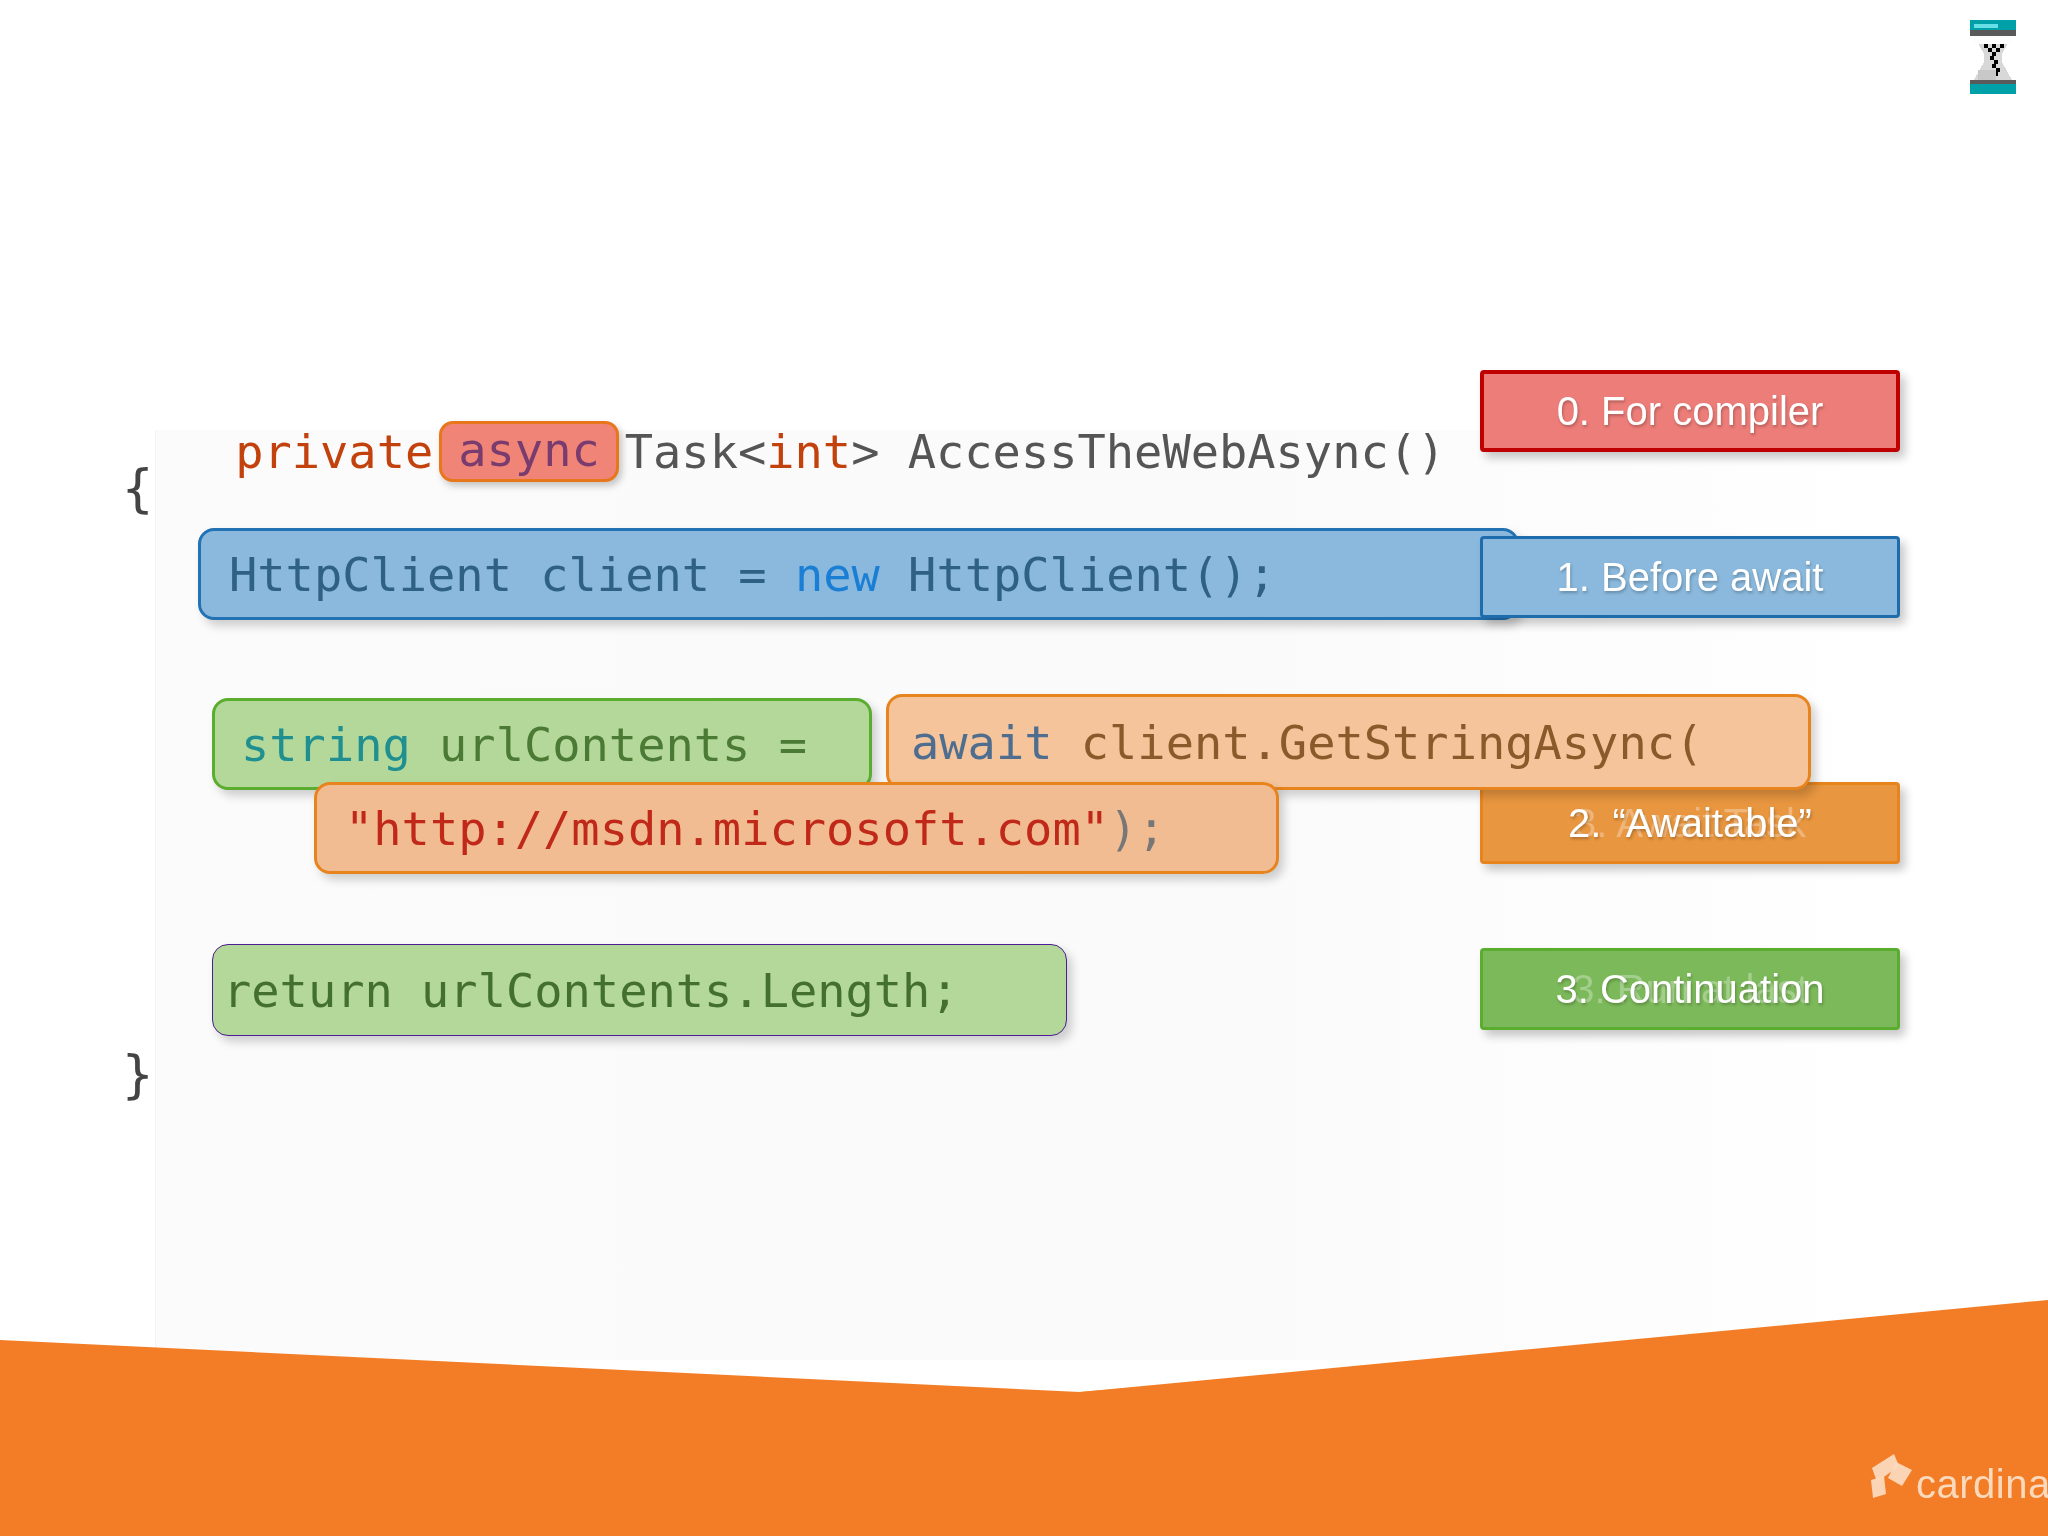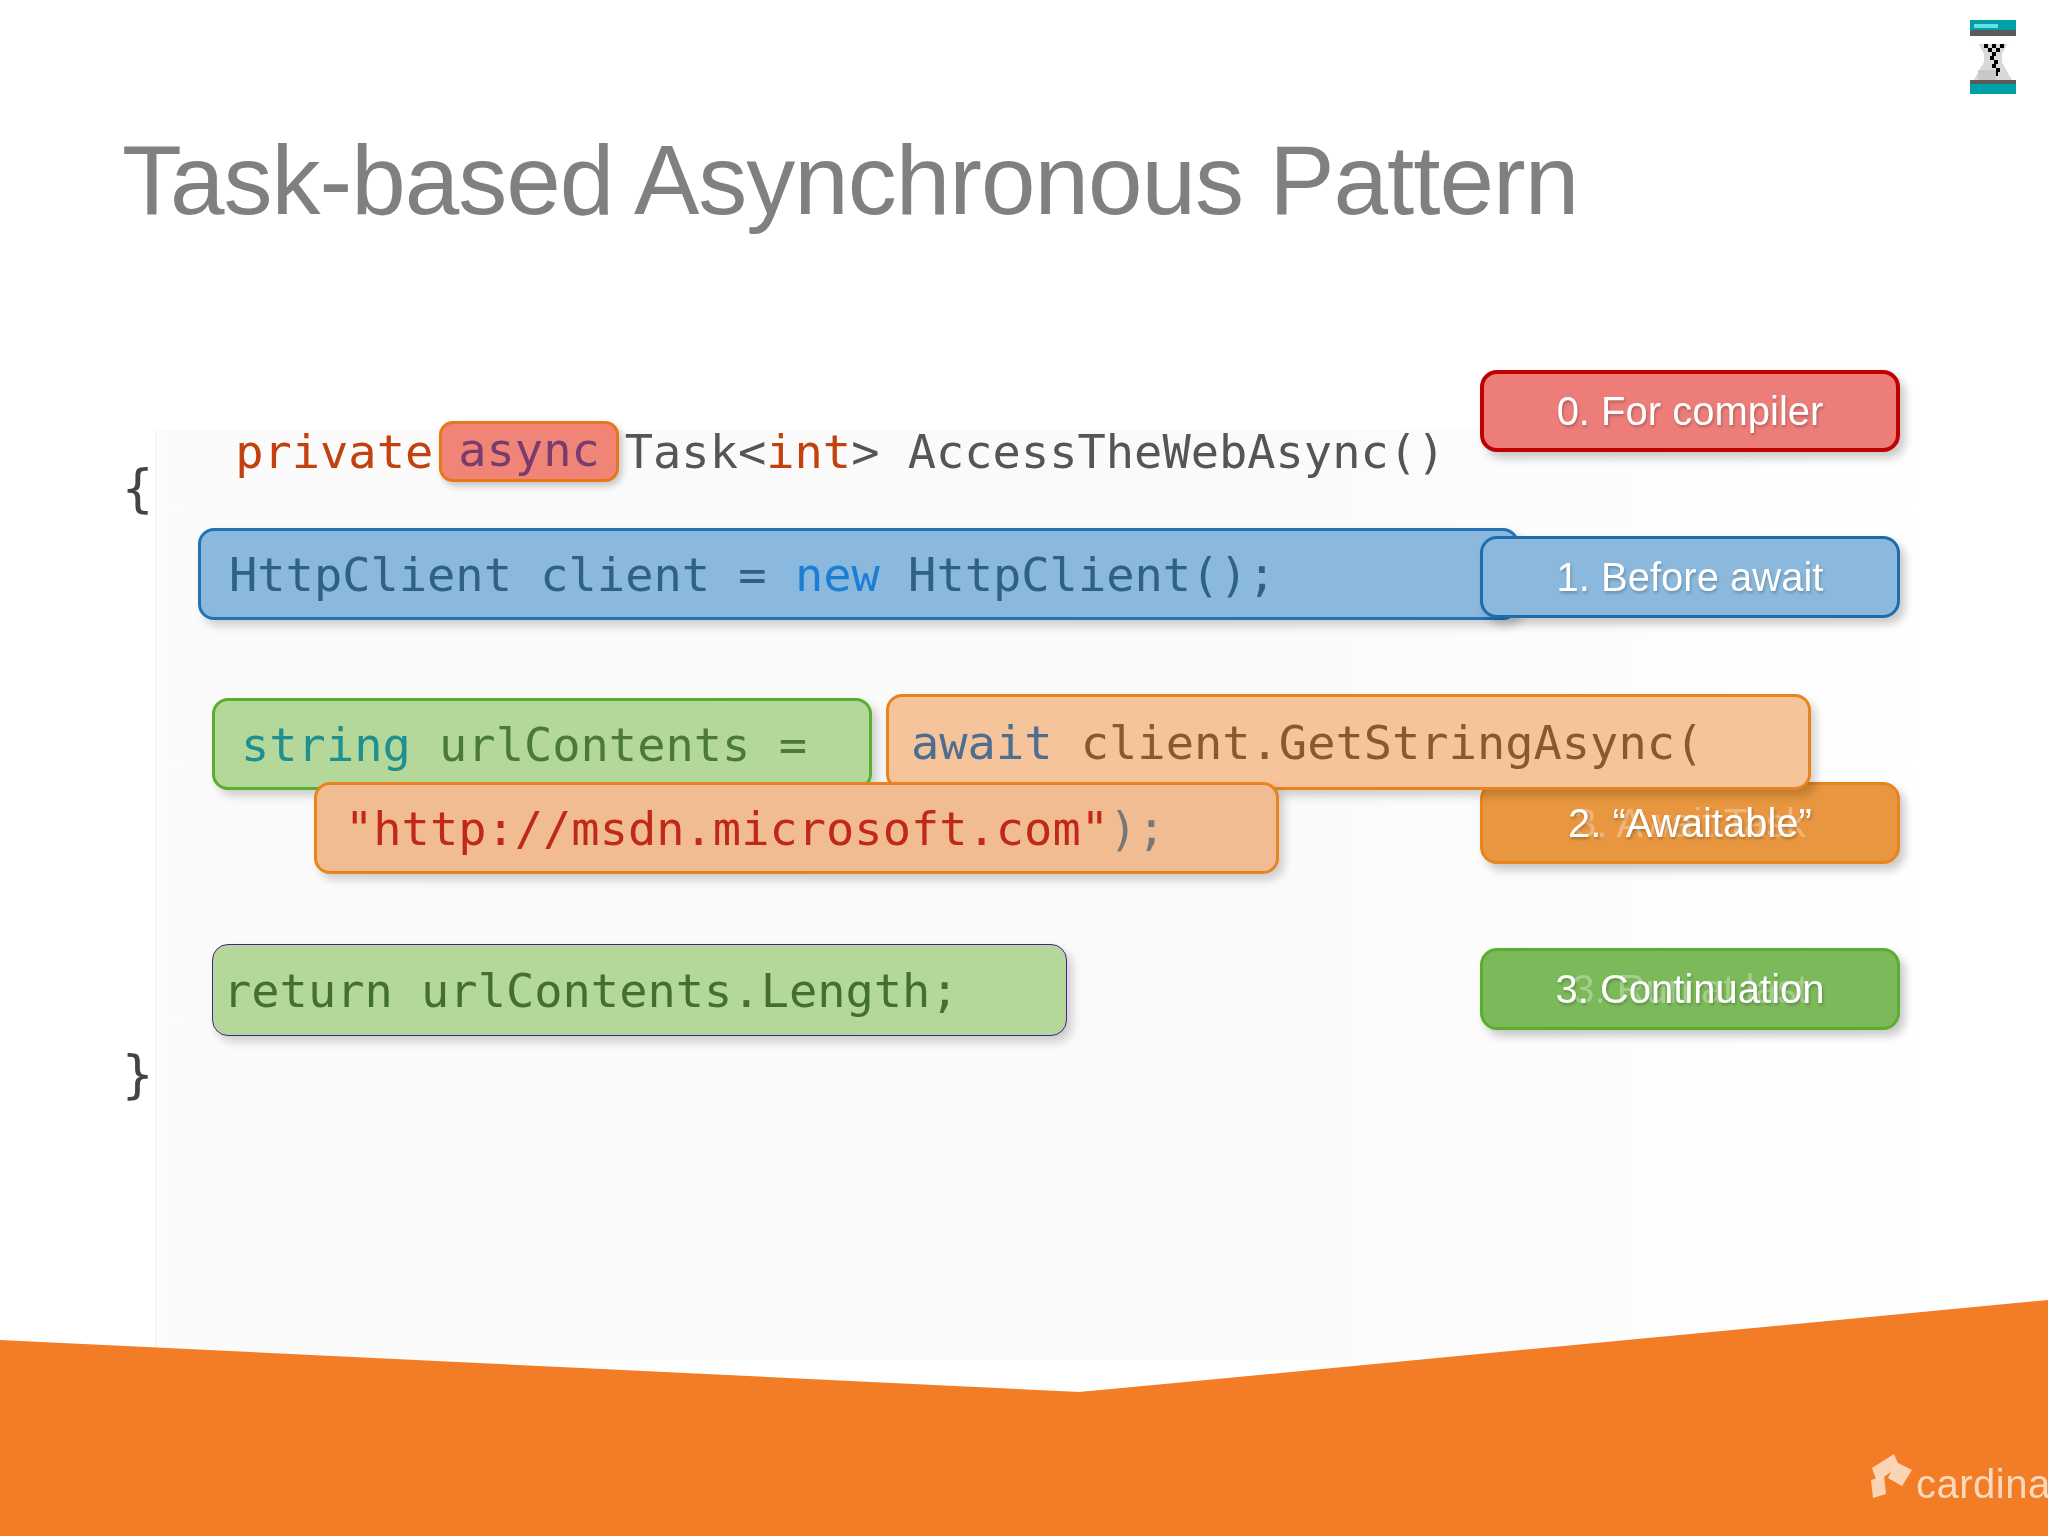--- a/index.html
+++ b/index.html
@@ -140,21 +140,21 @@
     color: #44702f;
     padding-left: 10px;
   }
 
   
   .pill {
     position: absolute;
     left: 1480px;
     width: 420px;
     height: 82px;
-    border-radius: 17px;
+    border-radius: 4px;
     display: flex;
     align-items: center;
     justify-content: center;
     color: #ffffff;
     font-size: 40px;
     font-family: "Liberation Sans", sans-serif;
     box-shadow: 5px 6px 10px rgba(0,0,0,0.22);
     text-shadow: 1px 2px 3px rgba(0,0,0,0.25);
     box-sizing: border-box;
     overflow: hidden;
@@ -234,21 +234,20 @@
       <rect x="16" y="21" width="2" height="2" fill="#000000"></rect>
       <rect x="15" y="23" width="2" height="2" fill="#000000"></rect>
       <rect x="17" y="25" width="2" height="2" fill="#000000"></rect>
       <rect x="16" y="27" width="2" height="2" fill="#000000"></rect>
       <rect x="8" y="26" width="9" height="5" fill="#c8c8c8"></rect>
       <rect x="4" y="31" width="23" height="3" fill="#5a5a5a"></rect>
       <rect x="4" y="33" width="23" height="5" fill="#00a0a8"></rect>
     </svg>
   </div>
 
-  <div class="slide-title">Task-based Asynchronous Pattern</div>
 
   <div class="code line-sig" style="position:absolute;">
     <span class="kw-blue">private</span><span class="pill-async">async</span><span class="plain">Task&lt;<span class="kw-blue">int</span>&gt;</span><span class="plain"> AccessTheWebAsync()</span>
   </div>
 
   <div class="code brace-open brace">{</div>
   <div class="code brace-close brace">}</div>
 
   <div class="cbox cbox-blue">
     <span>HttpClient client = </span><span class="kw">new</span><span> HttpClient();</span>

